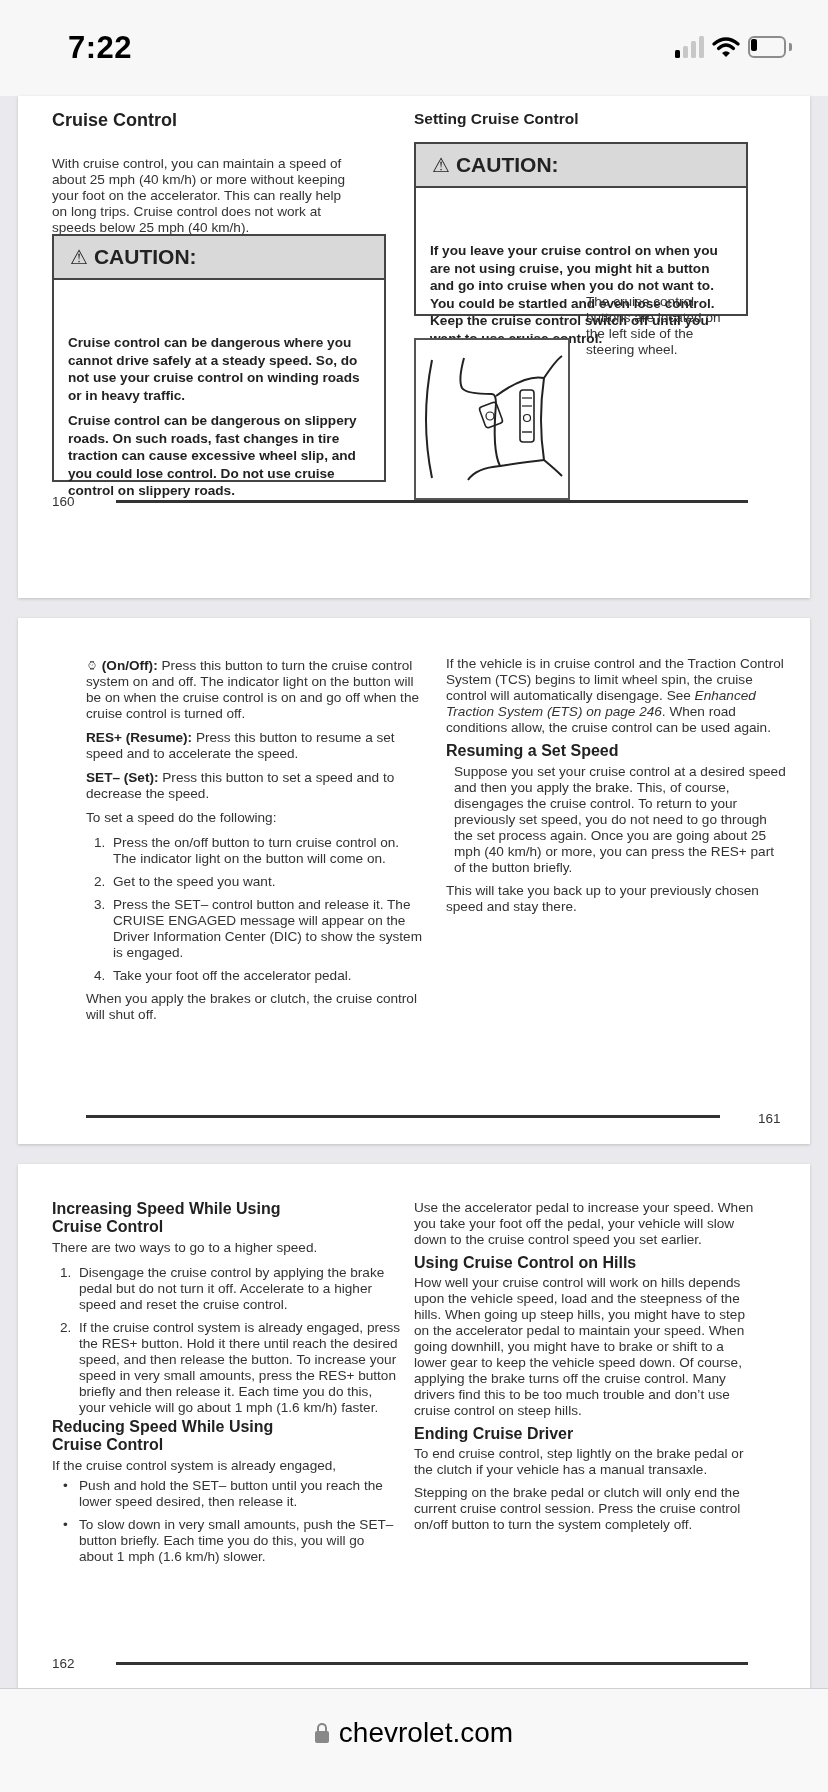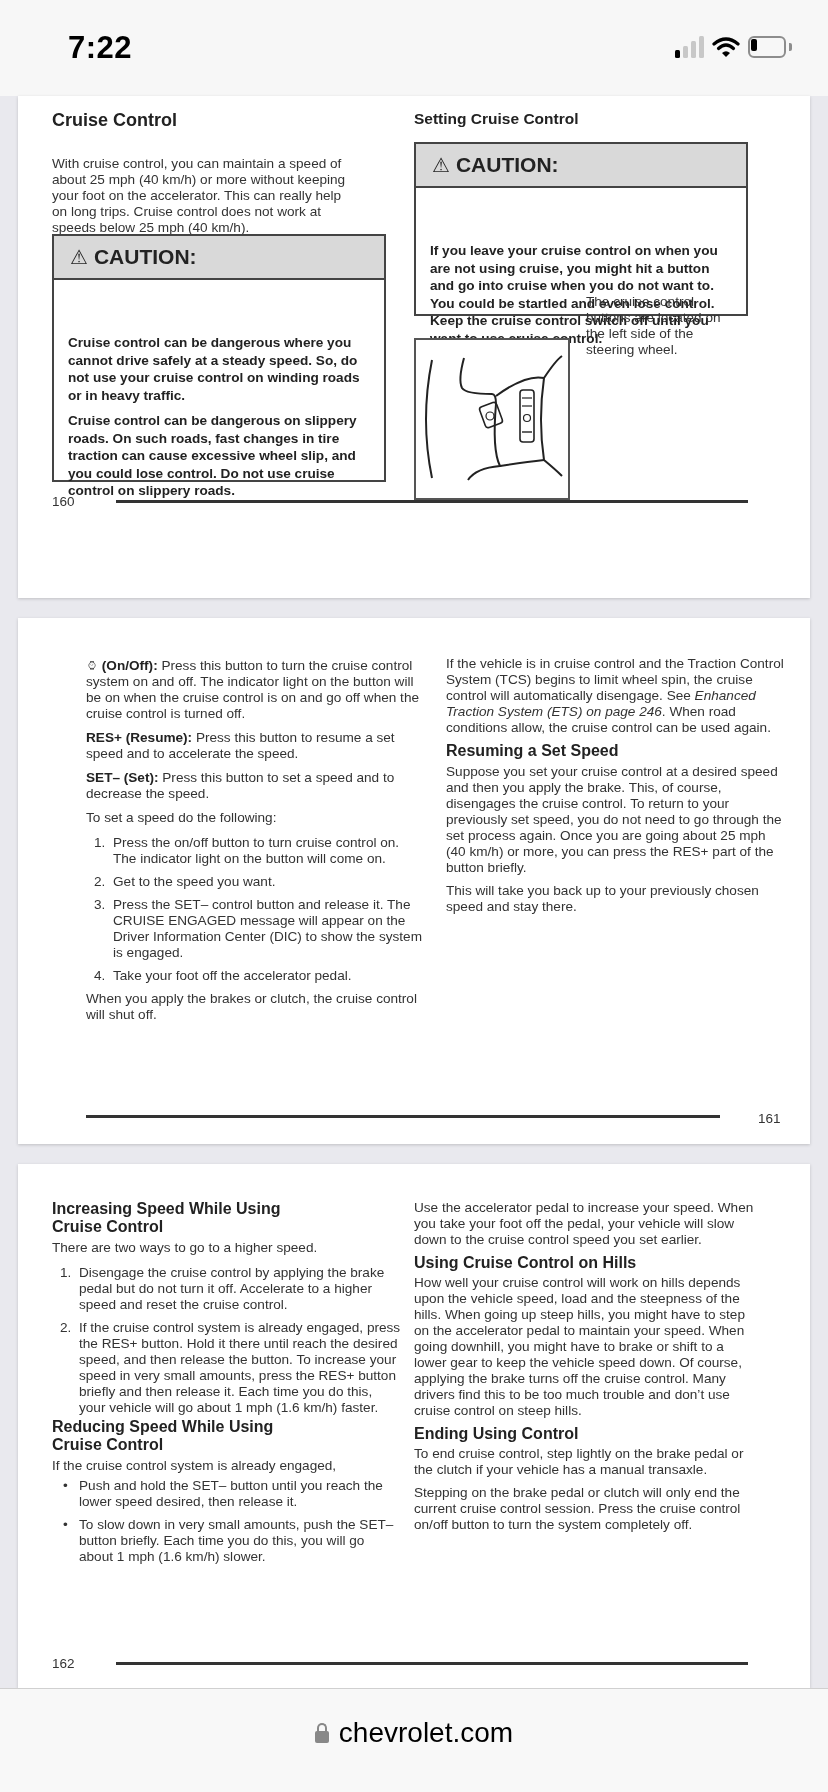--- a/index.html
+++ b/index.html
@@ -151,21 +151,21 @@
       <li><span class="n">4.</span><span>Take your foot off the accelerator pedal.</span></li>
     </ol>
     <p class="body">When you apply the brakes or clutch, the cruise control will shut off.</p>
   </div>
 
   <div class="abs" style="left:428px; top:38px; width:340px;">
     <p class="body" style="margin-bottom:6px;">
       <span>If the vehicle is in cruise control and the Traction Control System (TCS) begins to limit wheel spin, the cruise control will automatically disengage. See </span><span class="italic">Enhanced Traction System (ETS) on page 246</span><span>. When road conditions allow, the cruise control can be used again.</span>
     </p>
     <h3 class="sub" style="margin-bottom:4px;">Resuming a Set Speed</h3>
-    <p class="body" style="margin-bottom:7px;">Suppose you set your cruise control at a desired speed and then you apply the brake. This, of course, disengages the cruise control. To return to your previously set speed, you do not need to go through the set process again. Once you are going about 25 mph (40 km/h) or more, you can press the RES+ part of the button briefly.</p>
+    <p class="body" style="margin-bottom:7px;margin-left:8px;">Suppose you set your cruise control at a desired speed and then you apply the brake. This, of course, disengages the cruise control. To return to your previously set speed, you do not need to go through the set process again. Once you are going about 25 mph (40 km/h) or more, you can press the RES+ part of the button briefly.</p>
     <p class="body">This will take you back up to your previously chosen speed and stay there.</p>
   </div>
 
   <div class="rule" style="left:68px; top:497px; width:634px;"></div>
   <div class="pnum" style="left:740px; top:493px;">161</div>
 </div>
 
 <div class="page" id="page162">
   <div class="abs" style="left:34px; top:36px; width:350px;">
     <h3 class="sub" style="margin-bottom:4px; width:250px;">Increasing Speed While Using Cruise Control</h3>
@@ -179,21 +179,21 @@
     <ul class="bullets">
       <li>Push and hold the SET– button until you reach the lower speed desired, then release it.</li>
       <li>To slow down in very small amounts, push the SET– button briefly. Each time you do this, you will go about 1 mph (1.6 km/h) slower.</li>
     </ul>
   </div>
 
   <div class="abs" style="left:396px; top:36px; width:346px;">
     <p class="body" style="margin-bottom:6px;">Use the accelerator pedal to increase your speed. When you take your foot off the pedal, your vehicle will slow down to the cruise control speed you set earlier.</p>
     <h3 class="sub" style="margin-bottom:3px;">Using Cruise Control on Hills</h3>
     <p class="body" style="margin-bottom:6px;">How well your cruise control will work on hills depends upon the vehicle speed, load and the steepness of the hills. When going up steep hills, you might have to step on the accelerator pedal to maintain your speed. When going downhill, you might have to brake or shift to a lower gear to keep the vehicle speed down. Of course, applying the brake turns off the cruise control. Many drivers find this to be too much trouble and don’t use cruise control on steep hills.</p>
-    <h3 class="sub" style="margin-bottom:3px;">Ending Using Control</h3>
+    <h3 class="sub" style="margin-bottom:3px;">Ending Cruise Driver</h3>
     <p class="body" style="margin-bottom:7px;">To end cruise control, step lightly on the brake pedal or the clutch if your vehicle has a manual transaxle.</p>
     <p class="body">Stepping on the brake pedal or clutch will only end the current cruise control session. Press the cruise control on/off button to turn the system completely off.</p>
   </div>
 
   <div class="pnum" style="left:34px; top:492px;">162</div>
   <div class="rule" style="left:98px; top:498px; width:632px;"></div>
 </div>
 
 <div class="url-bar">
   <div class="url">

